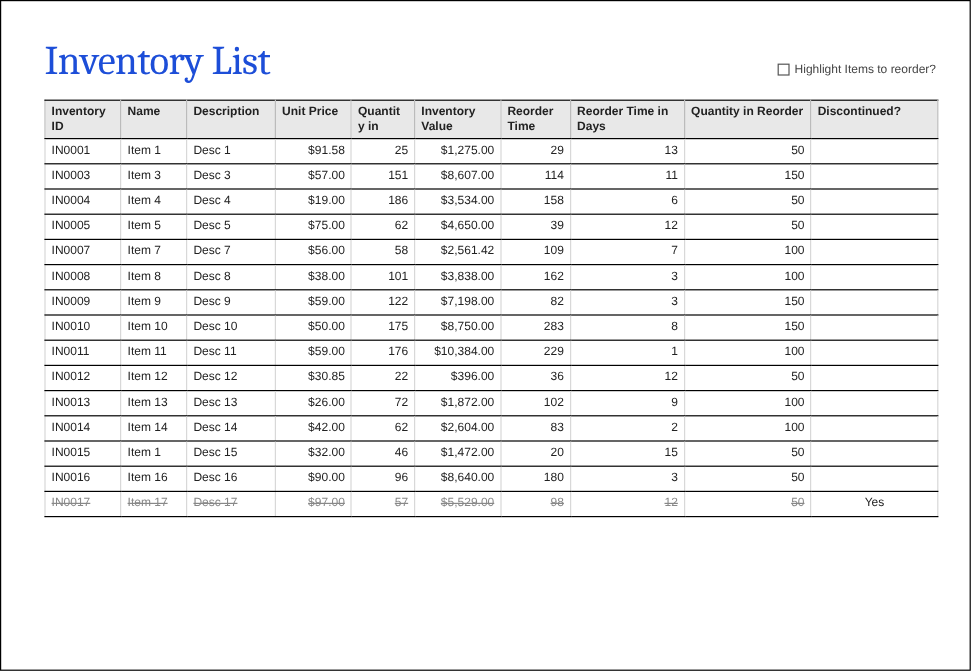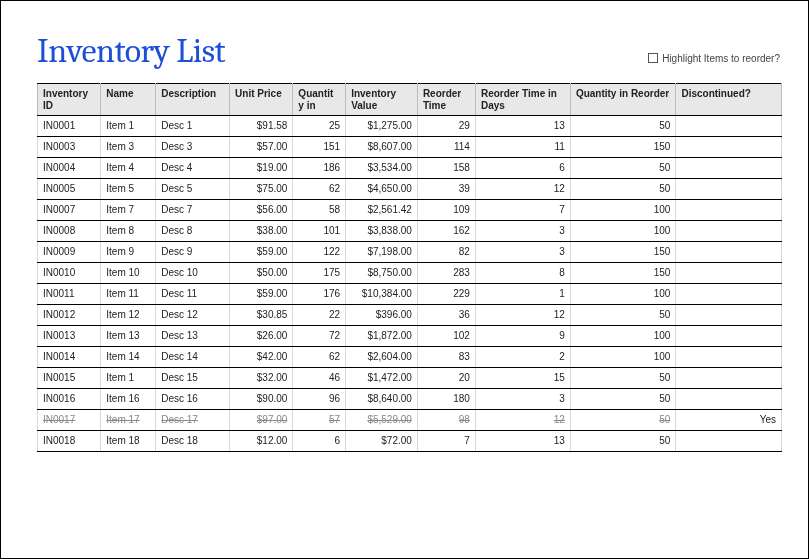--- a/index.html
+++ b/index.html
@@ -70,21 +70,21 @@
     border-bottom: 1px solid #000;
     border-left: 1px solid #d8d8d8;
     border-right: 1px solid #d8d8d8;
     padding: 3px 5px;
     height: 20px;
     line-height: 14px;
     white-space: nowrap;
     overflow: hidden;
   }
   table.inv tbody td.num { text-align: right; }
-  table.inv tbody td.ctr { text-align: right; }
+  table.inv tbody td.ctr { text-align: center; }
   tr.disc td {
     color: #888;
     text-decoration: line-through;
   }
   tr.disc td.no-strike {
     text-decoration: none;
     color: #222;
   }
   
   col.c-id   { width: 60px; }
@@ -311,27 +311,15 @@
           <td>Item 17</td>
           <td>Desc 17</td>
           <td class="num">$97.00</td>
           <td class="num">57</td>
           <td class="num">$5,529.00</td>
           <td class="num">98</td>
           <td class="num">12</td>
           <td class="num">50</td>
           <td class="ctr no-strike">Yes</td>
         </tr>
-        <tr>
-          <td>IN0018</td>
-          <td>Item 18</td>
-          <td>Desc 18</td>
-          <td class="num">$12.00</td>
-          <td class="num">6</td>
-          <td class="num">$72.00</td>
-          <td class="num">7</td>
-          <td class="num">13</td>
-          <td class="num">50</td>
-          <td class="ctr no-strike"></td>
-        </tr>
       </tbody>
   </table>
 </div>
 
 </body></html>

